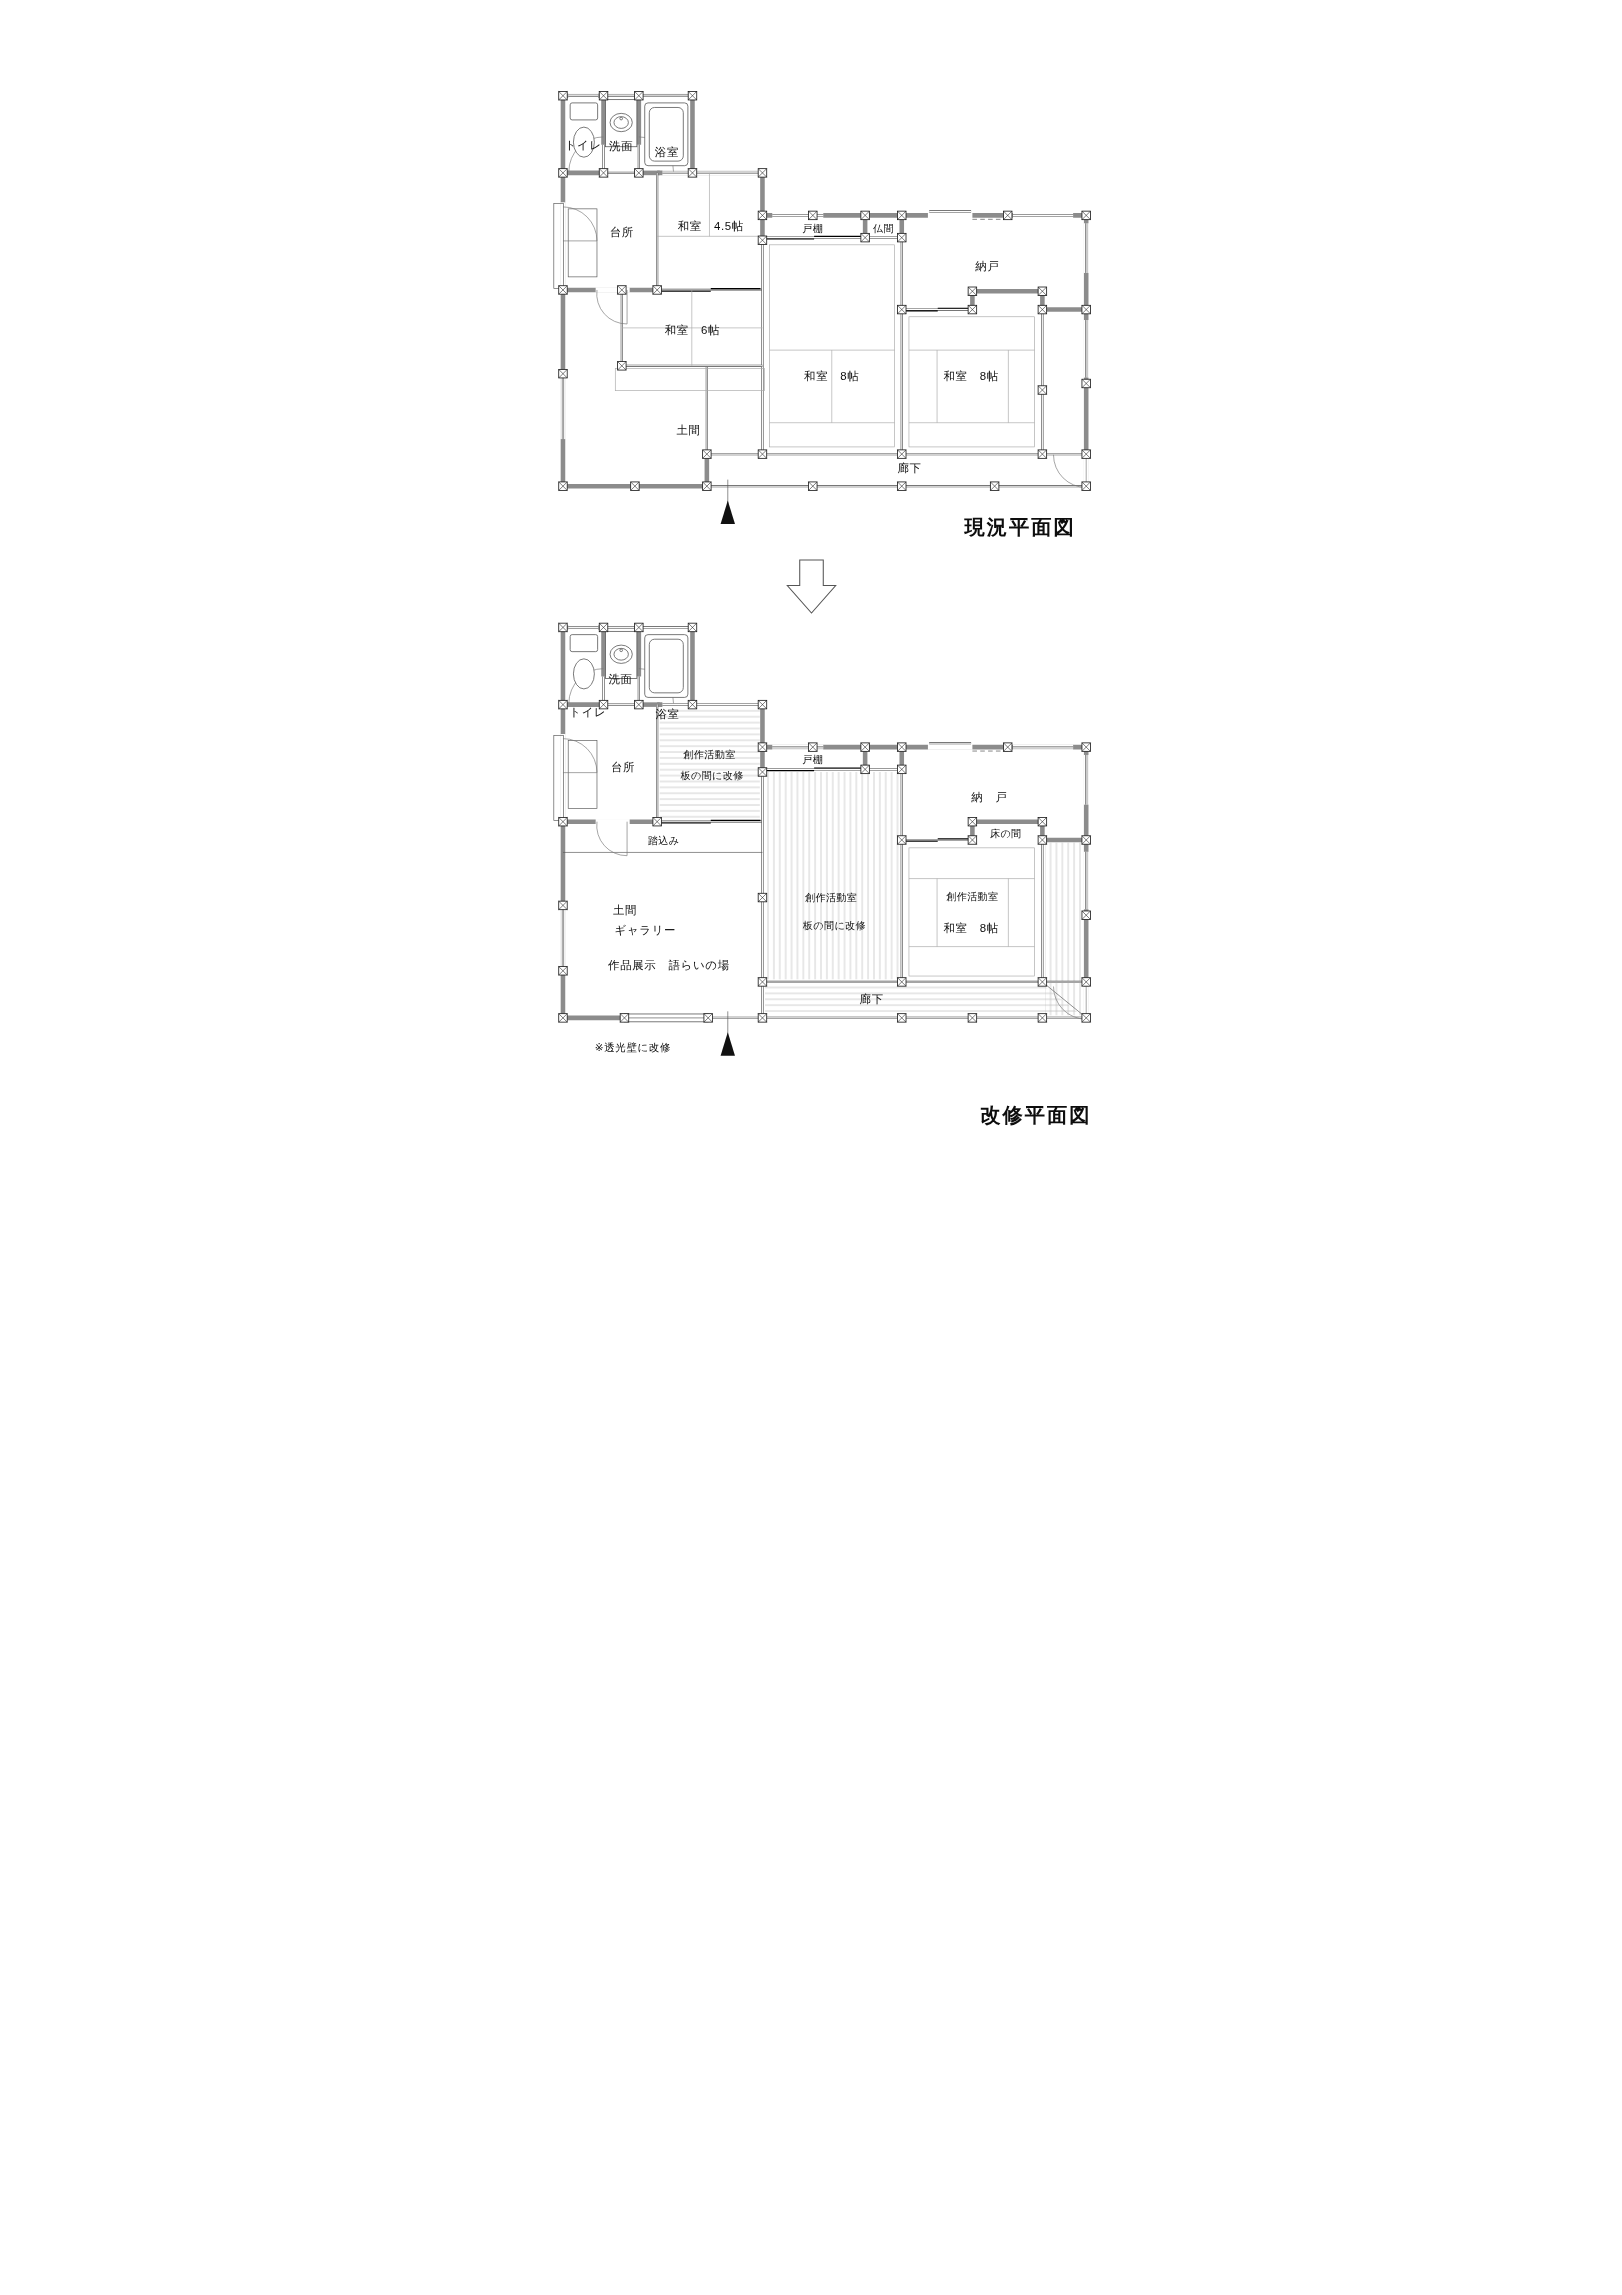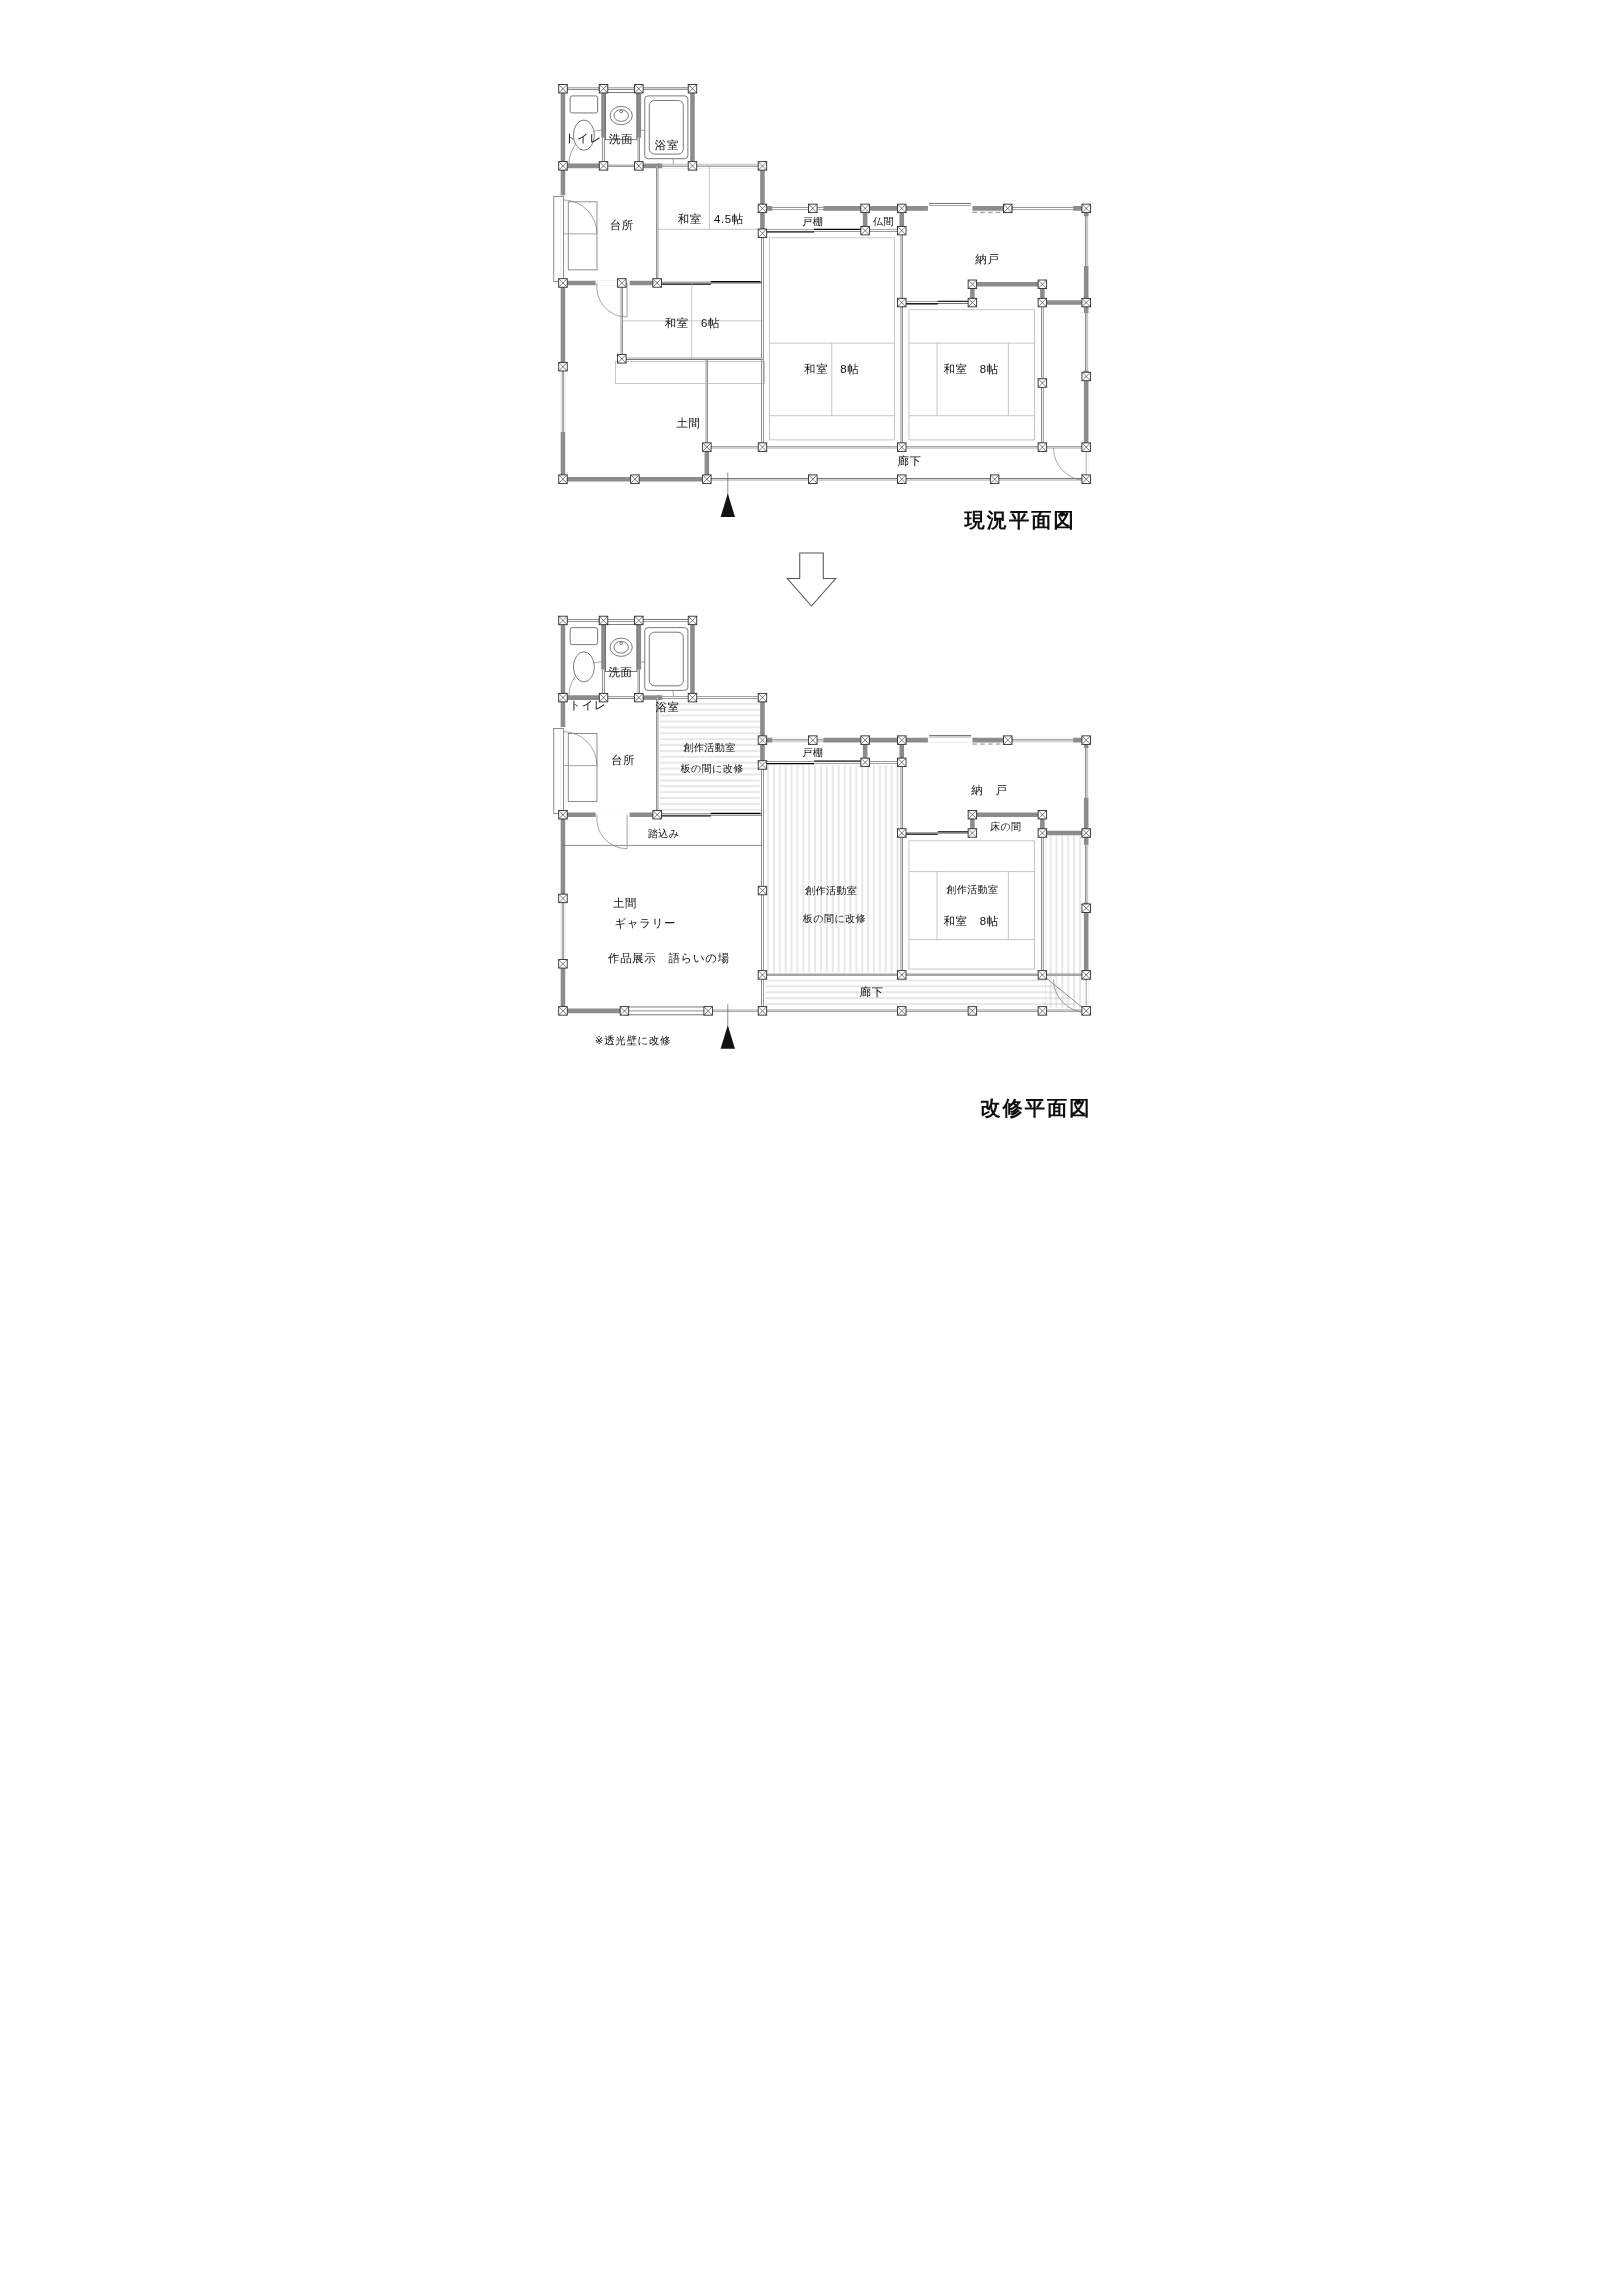--- a/index.html
+++ b/index.html
@@ -1,17 +1,17 @@
 <!DOCTYPE html>
 <html style="font-size:10.5px"><head>
 <meta charset="utf-8">
 <style>
   html,body { margin:0; padding:0; background:#ffffff; }
   body { font-family:"Liberation Sans", sans-serif; }
-  .sheet { width:811px; height:1148px; margin:0 auto; background:#fff; position:relative;text-align:right; }
+  .sheet { width:811px; height:1148px; margin:7px auto; background:#fff; position:relative;text-align:right; }
   svg { display:block; }
   
   .wt   { stroke:#8c8c8c; stroke-width:7; fill:none; }
   .dbl  { stroke:#4a4a4a; stroke-width:3.4; fill:none; }
   .dblc { stroke:#ffffff; stroke-width:1.6; fill:none; }
   .ln   { stroke:#555; stroke-width:1; fill:none; }
   .lnd  { stroke:#666; stroke-width:1.2; fill:none; stroke-dasharray:7 5; }
   .sld  { stroke:#000; stroke-width:1.7; fill:none; }
   .tat  { stroke:#a8a8a8; stroke-width:1; fill:none; }
   .arc  { stroke:#777; stroke-width:1; fill:none; }

